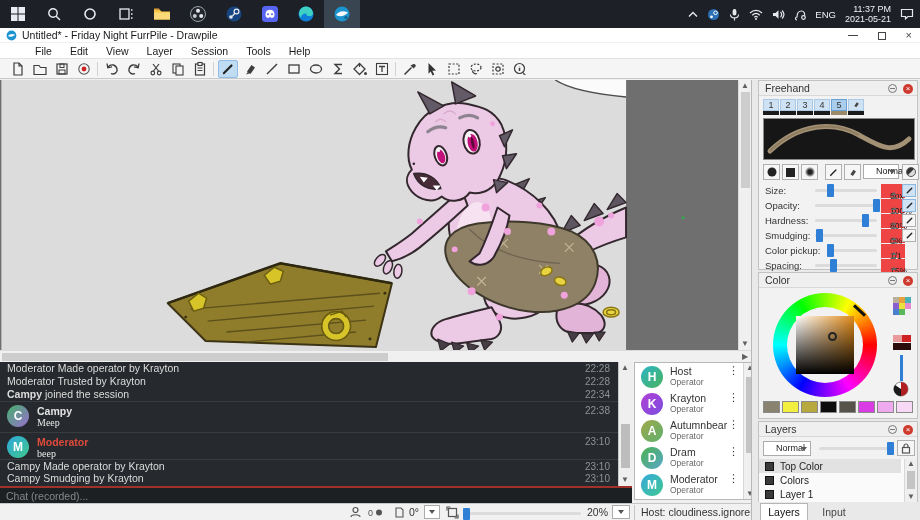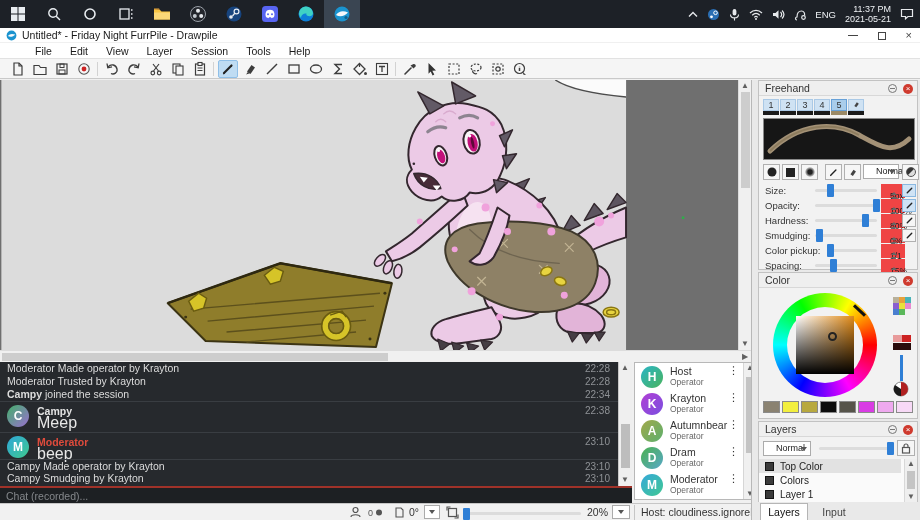--- a/index.html
+++ b/index.html
@@ -40,21 +40,21 @@
 
   
   .chat { position:absolute; left:0; top:362px; width:618px; height:124px; background:#26292d; color:#e3e3e3; overflow:hidden; }
   .crow { position:relative; padding:0 8px 0 7px; }
   .crow.sys { height:13px; line-height:13px; font-size:10.5px; color:#dcdcdc; }
   .ctime { position:absolute; right:8px; top:0; color:#8f9296; font-size:10px; }
   .sep { border-top:1px solid #393d42; }
   .msgblock { display:flex; gap:8px; padding-top:3px; }
   .avatar { width:22px; height:22px; border-radius:50%; color:#fff; font-weight:bold; font-size:12px; display:flex; align-items:center; justify-content:center; flex:none; }
   .mname { font-weight:bold; font-size:10.5px; line-height:12px; }
-  .mbody { font-size:16px; line-height:12px; color:#e8e8e8; }
+  .mbody { font-size:10px; line-height:12px; color:#e8e8e8;font-family:Liberation Serif, serif; }
   .chat-scroll { position:absolute; left:618px; top:362px; width:14px; height:124px; background:#efefef; border-left:1px solid #c8c8c8; }
   .chat-input { position:absolute; left:0; top:486px; width:632px; height:17px; background:#1d2023; border-top:2px solid #a03229; }
   .chat-input input { width:100%; height:100%; background:transparent; border:none; outline:none; color:#bbb; font-size:10.5px; padding:0 6px; font-family:"Liberation Sans",sans-serif; }
   .chat-input input::placeholder { color:#84878b; }
 
   
   .userlist { position:absolute; left:634px; top:362px; width:122px; height:138px; background:#fff; border:1px solid #b8b8b8; overflow:hidden; }
   .urow { position:relative; height:27px; display:flex; align-items:center; gap:7px; padding-left:6px; }
   .uname { font-size:10.5px; color:#333; line-height:11px; }
   .urole { font-size:8.5px; color:#666; line-height:10px; }

